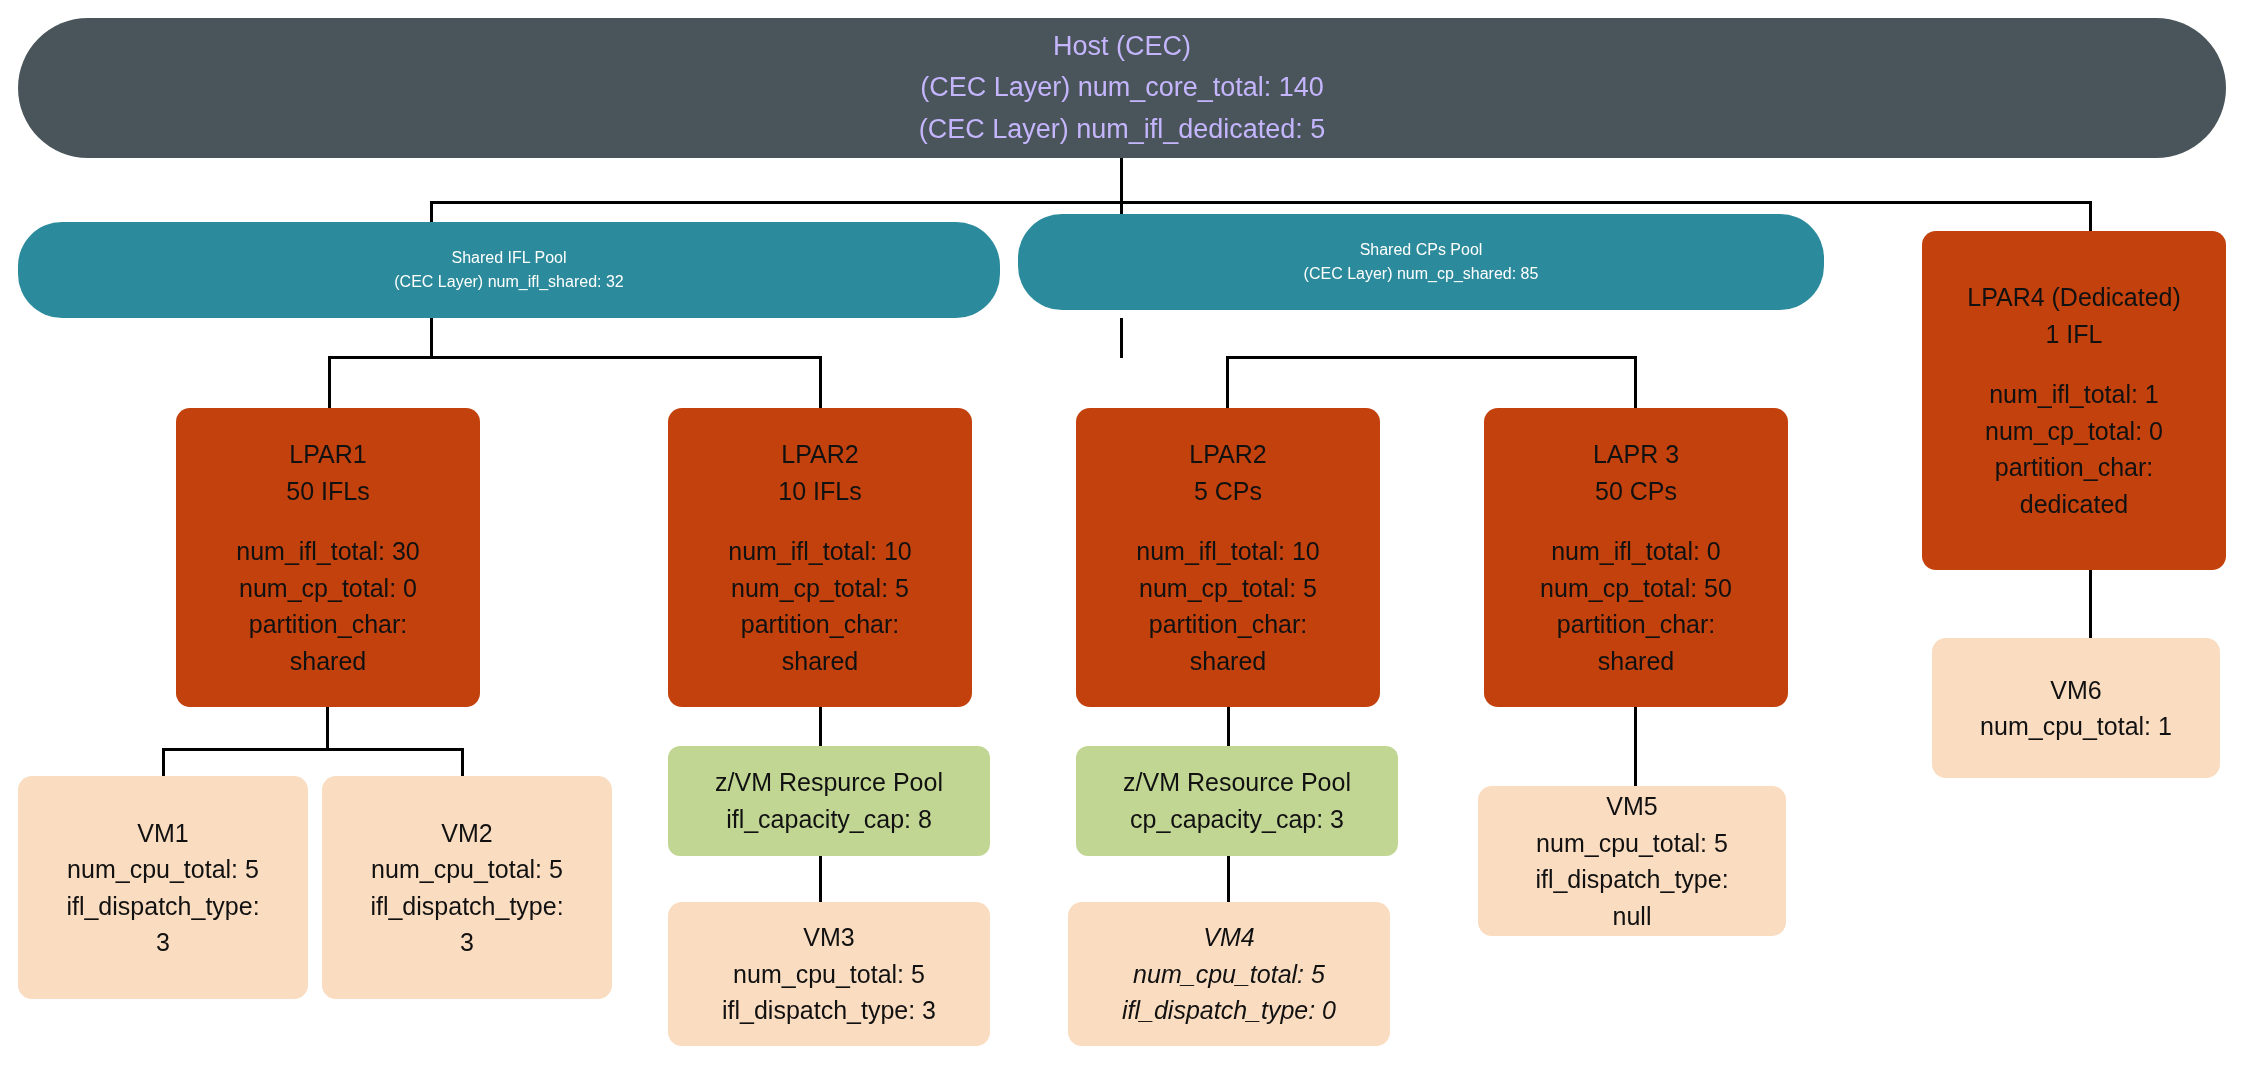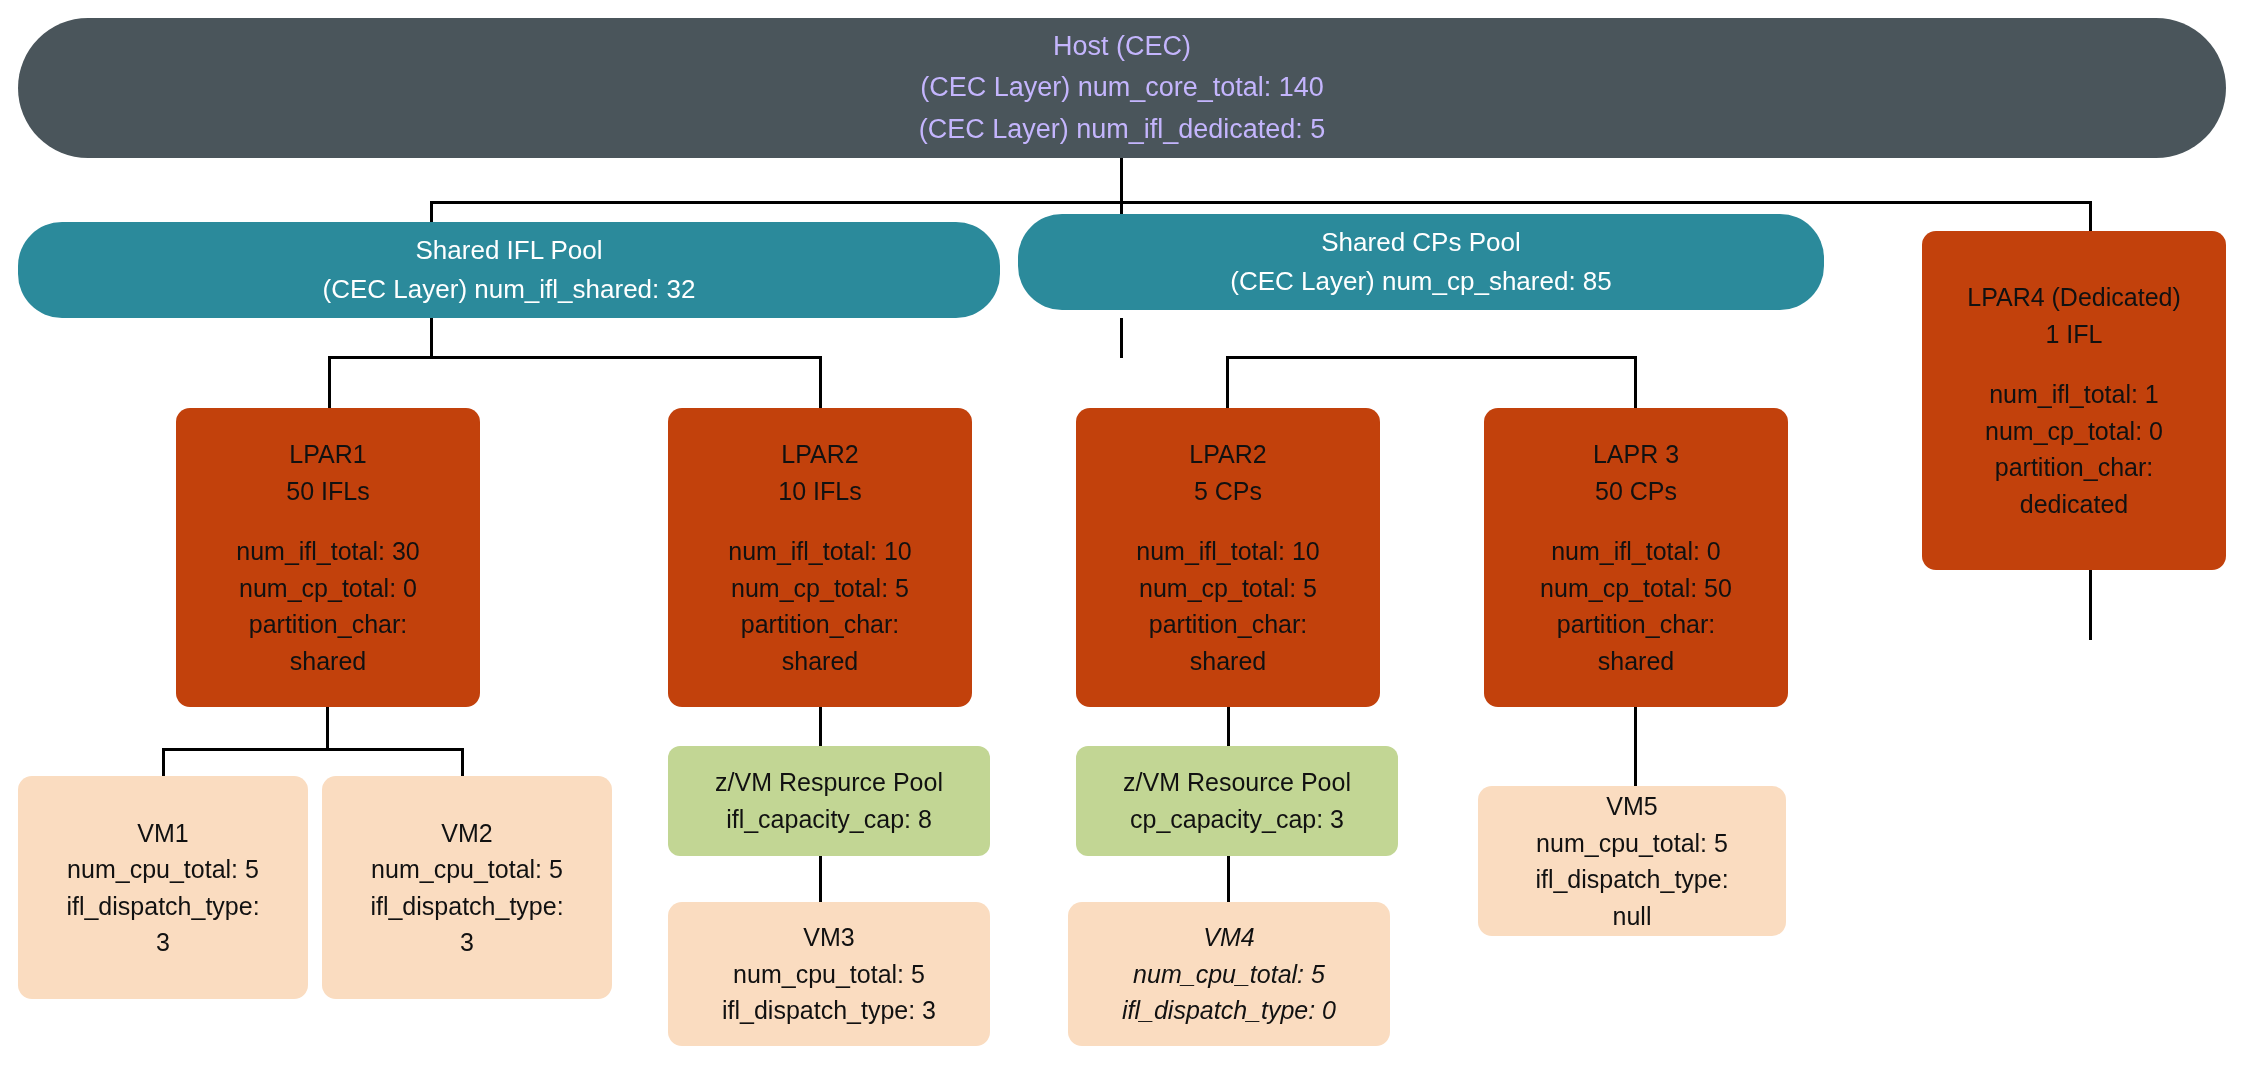--- a/index.html
+++ b/index.html
@@ -7,21 +7,21 @@
   #canvas{position:relative;width:2245px;height:1075px;background:#ffffff;overflow:hidden;}
 
   .node{position:absolute;box-sizing:border-box;display:flex;flex-direction:column;
         align-items:center;justify-content:center;text-align:center;}
   .node .line{display:block;white-space:pre;}
 
   
   .host{background:#4a555b;color:#c4b5fd;border-radius:70px;font-size:27px;line-height:1.52;}
 
   
-  .pool{background:#2b8a9b;color:#ffffff;border-radius:44px;font-size:26px;line-height:1.5;}
+  .pool{background:#2b8a9b;color:#ffffff;border-radius:44px;font-size:16px;line-height:1.5;}
 
   
   .lpar{background:#c2410c;color:#111111;border-radius:14px;font-size:25px;line-height:1.46;}
 
   
   .zvm{background:#c2d694;color:#111111;border-radius:12px;font-size:25px;line-height:1.5;align-items:center;}
 
   
   .vm{background:#fadcc0;color:#111111;border-radius:14px;font-size:25px;line-height:1.46;}
 
@@ -172,14 +172,18 @@
     <span class="line">ifl_dispatch_type: 0</span>
   </div>
 
   <div class="node vm" style="left:1478px;top:786px;width:308px;height:150px;">
     <span class="line">VM5</span>
     <span class="line">num_cpu_total: 5</span>
     <span class="line">ifl_dispatch_type:</span>
     <span class="line">null</span>
   </div>
 
+  <div class="node vm" style="left:1932px;top:638px;width:288px;height:140px;">
+    <span class="line">VM6</span>
+    <span class="line">num_cpu_total: 1</span>
+  </div>
 
 </div>
 
 </body></html>

